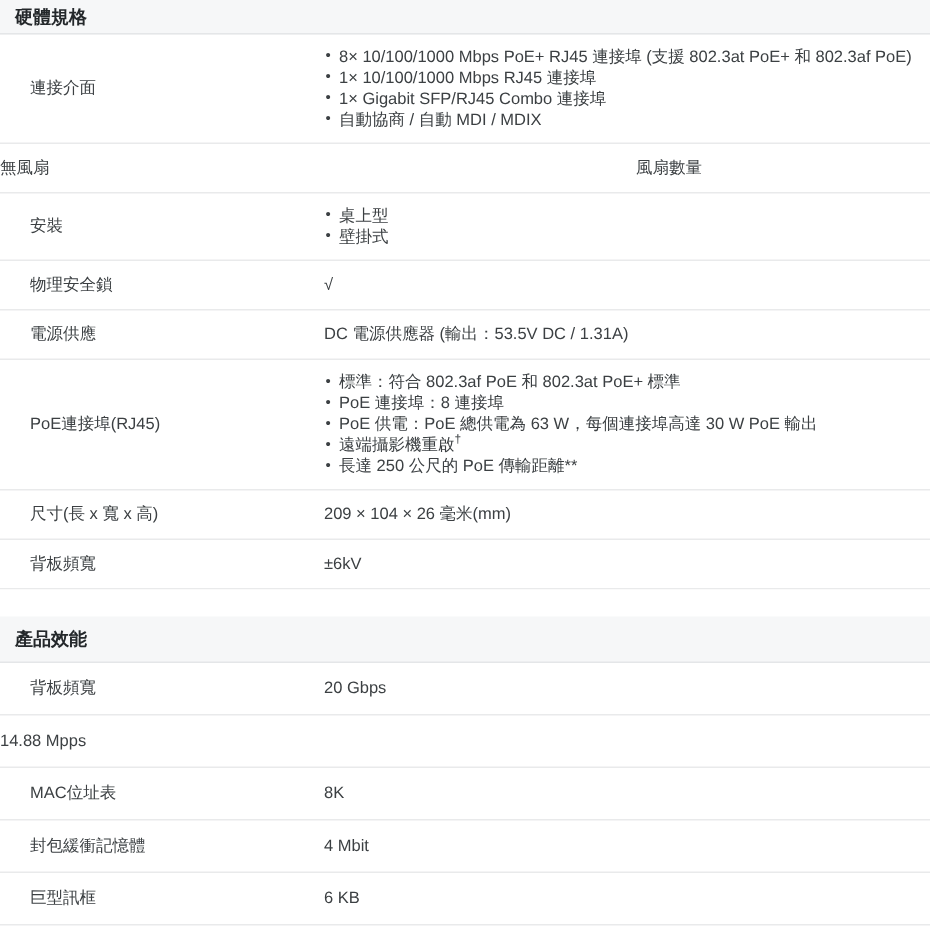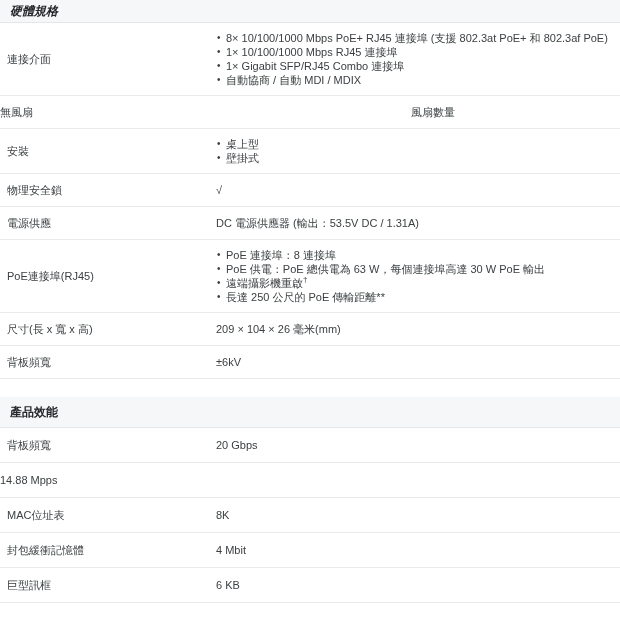--- a/index.html
+++ b/index.html
@@ -22,35 +22,35 @@
     background: #f6f7f8;
     border-bottom: 1px solid #e4e6e8;
     padding: 0 10px;
     display: flex;
     align-items: center;
     font-weight: bold;
     font-size: 12px;
     color: #24282b;
     box-sizing: border-box;
   }
-  .sec-header.first { height: 23px; font-style: italic; }
+  .sec-header.first { height: 23px; }
   .sec-header.second { height: 31px; }
   .row {
     display: flex;
     align-items: center;
     border-bottom: 1px solid #e9eaeb;
     box-sizing: border-box;
   }
   .sec-hw .row { padding: 9px 0; }
   .sec-hw .row.has-list { padding: 8px 0; }
   .sec-perf .row { padding: 10px 0; }
   .cell.label {
     width: 216px;
     min-width: 216px;
-    padding-left: 7px;
+    padding-left: 20px;
     box-sizing: border-box;
     font-size: 11px;
     line-height: 14px;
     color: #3c4043;
   }
   .cell.value {
     flex: 1;
     font-size: 11px;
     line-height: 14px;
     color: #3c4043;
@@ -124,20 +124,21 @@
 
   <div class="row">
     <div class="cell label">電源供應</div>
     <div class="cell value">DC 電源供應器 (輸出：53.5V DC / 1.31A)</div>
   </div>
 
   <div class="row has-list">
     <div class="cell label">PoE連接埠(RJ45)</div>
     <div class="cell value">
             <ul class="bullets">
+              <li>標準：符合 802.3af PoE 和 802.3at PoE+ 標準</li>
               <li>PoE 連接埠：8 連接埠</li>
               <li>PoE 供電：PoE 總供電為 63 W，每個連接埠高達 30 W PoE 輸出</li>
               <li>遠端攝影機重啟<sup>†</sup></li>
               <li>長達 250 公尺的 PoE 傳輸距離**</li>
             </ul>
           </div>
   </div>
 
   <div class="row">
     <div class="cell label">尺寸(長 x 寬 x 高)</div>

